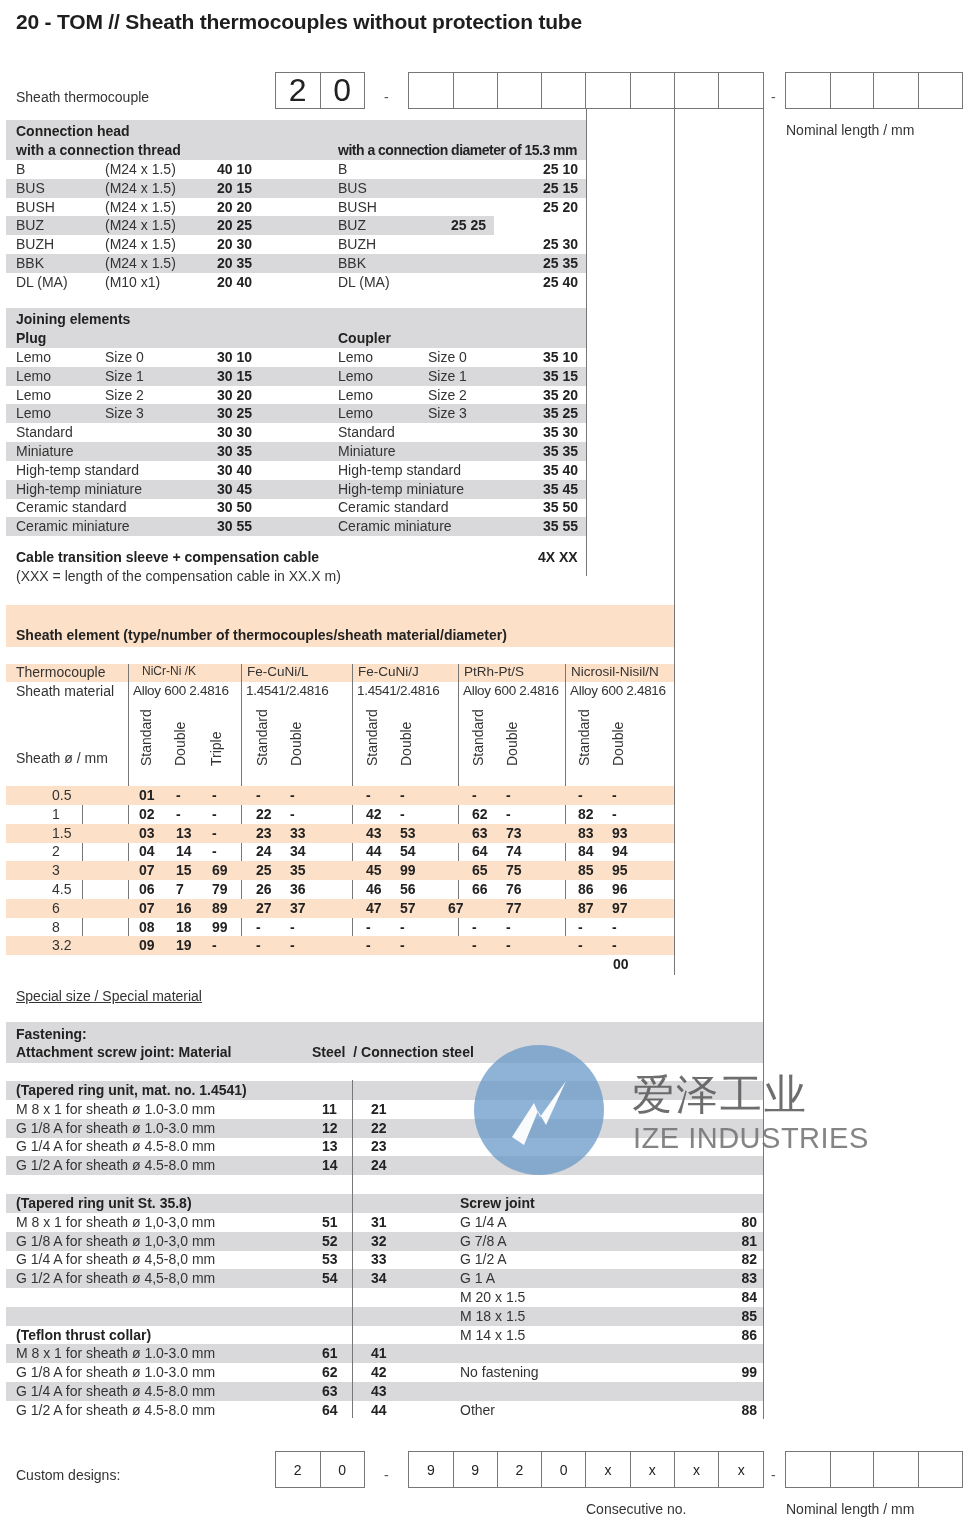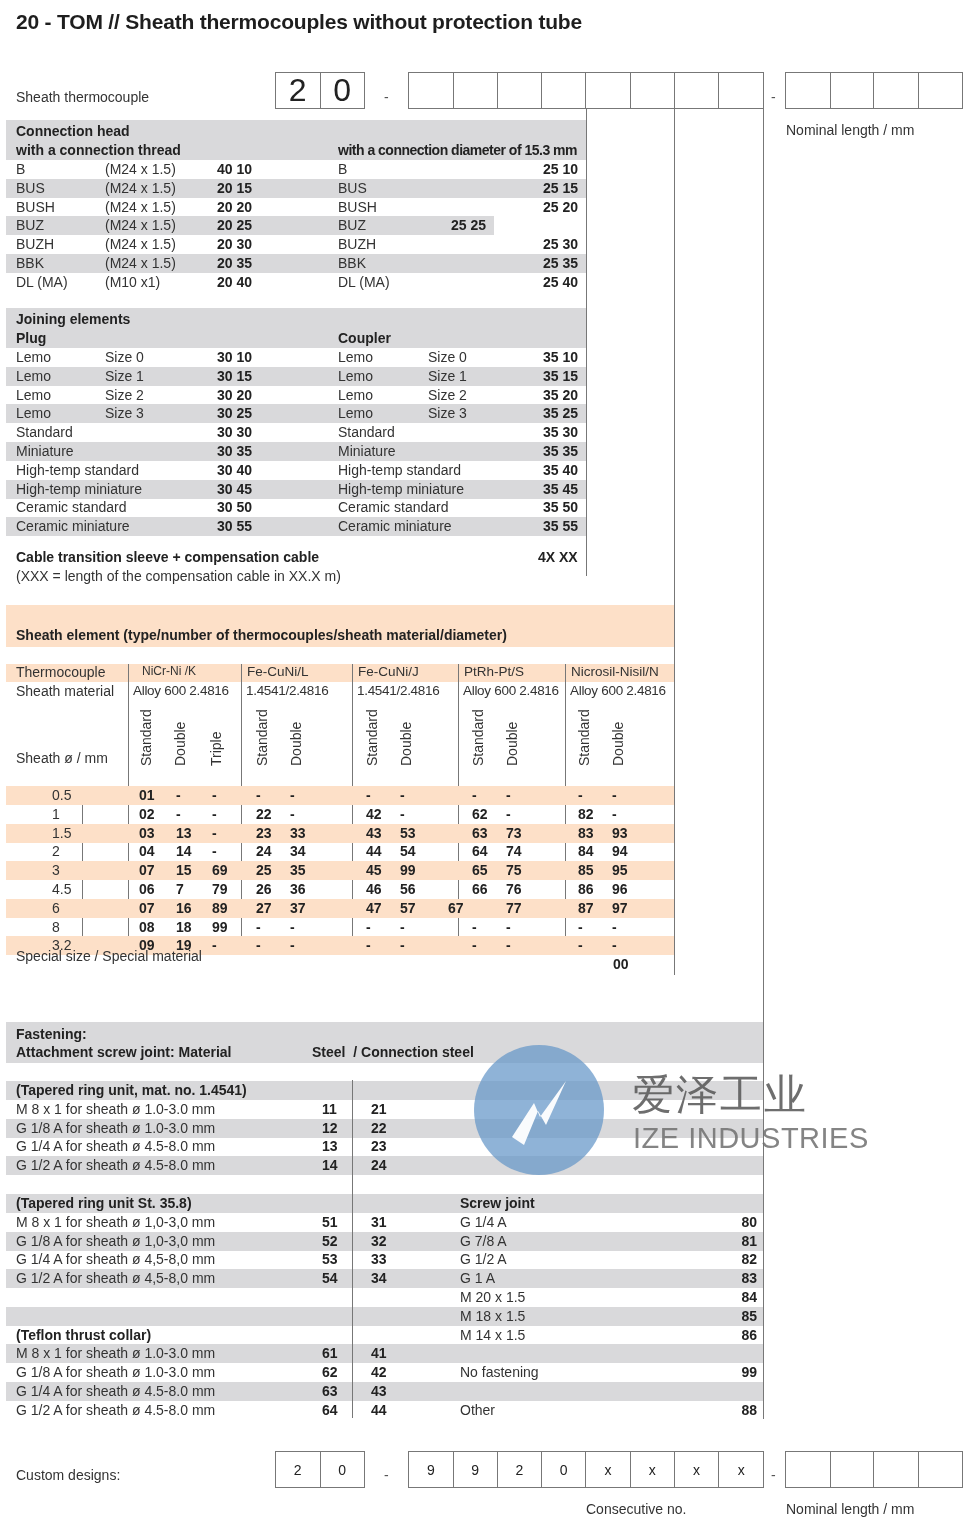--- a/index.html
+++ b/index.html
@@ -365,21 +365,21 @@
       <span class="b" style="left:284px">-</span>
       <span class="b" style="left:360px">-</span>
       <span class="b" style="left:394px">-</span>
       <span class="b" style="left:466px">-</span>
       <span class="b" style="left:500px">-</span>
       <span class="b" style="left:572px">-</span>
       <span class="b" style="left:606px">-</span>
     </div>
   </div>
 
-<div class="abs lbl" style="left:16px; top:948px;">Special size / Special material</div>
+<div class="abs lbl" style="left:16px; top:988px;text-decoration:underline;">Special size / Special material</div>
 <div class="abs b" style="left:613px; top:956px;">00</div>
 
 <div class="abs grey" style="left:6px; top:1022px; width:757px; height:41px;"></div>
 <div class="abs b" style="left:16px; top:1026px;">Fastening:</div>
 <div class="abs b" style="left:16px; top:1044px;">Attachment screw joint:  Material</div>
 <div class="abs b" style="left:312px; top:1044px; white-space:pre;">Steel  / Connection steel</div>
 
 <div id="fa-rows">
     <div class="row grey" style="left:6px; top:1081px; width:757px;">
       <span class="b" style="left:10px">(Tapered ring unit, mat. no. 1.4541)</span>

